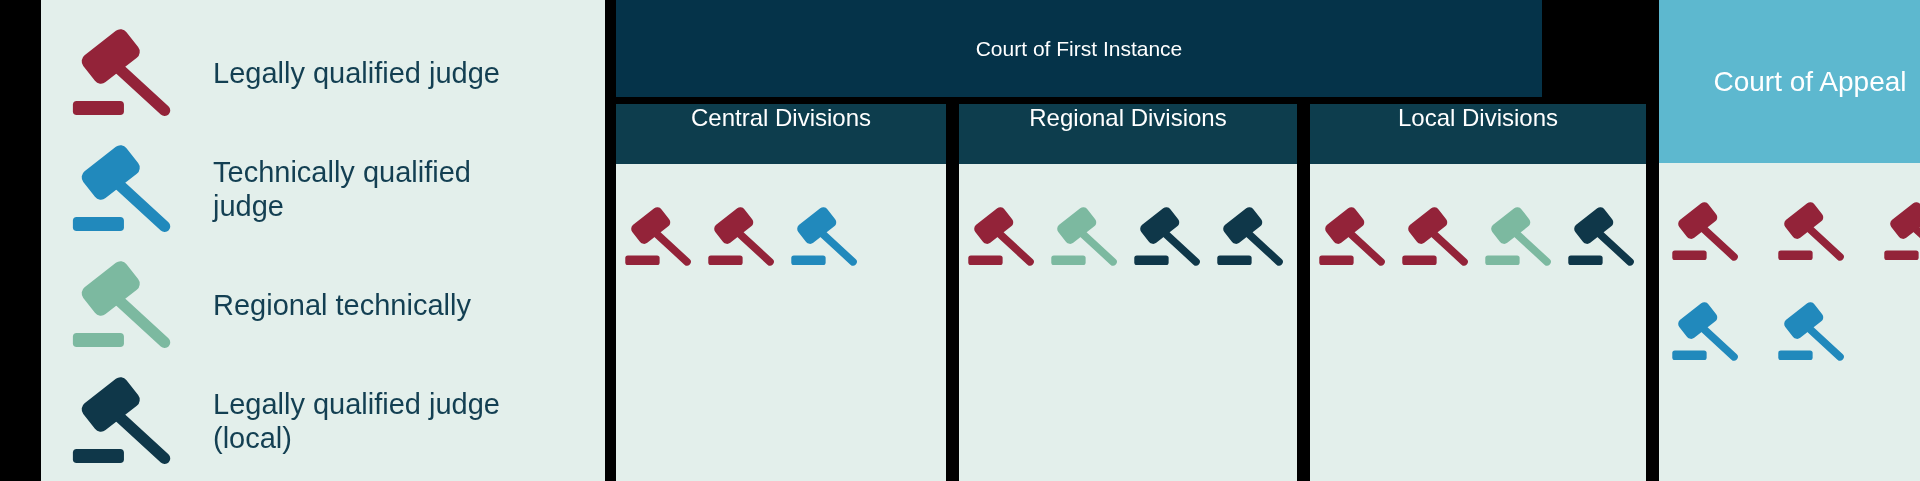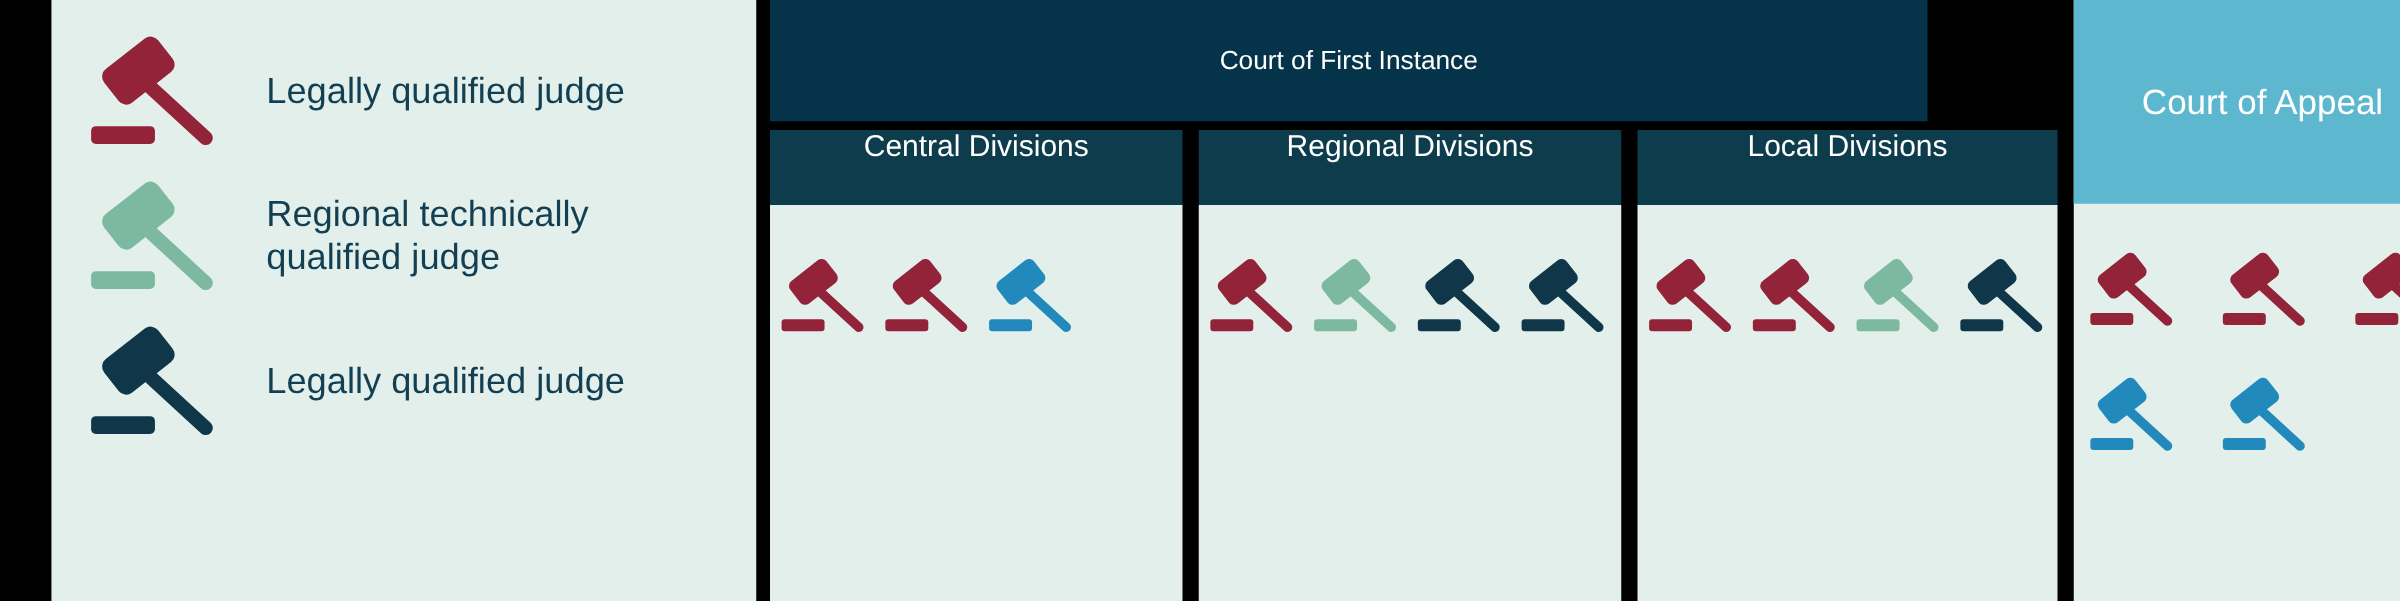--- a/index.html
+++ b/index.html
@@ -63,41 +63,54 @@
             <line x1="50" y1="44" x2="99" y2="89" stroke="#932339" stroke-width="12" stroke-linecap="round"></line>
             <rect x="13" y="14" width="58" height="36" rx="8" transform="rotate(-38 42 32)"></rect>
           </svg>
         </span>
         <div class="legend-label">
           <div>Legally qualified judge</div>
         </div>
       </div>
       <div class="legend-row">
         <span class="legend-icon">
+          <svg viewBox="0 0 110 100" width="104" height="95" fill="#2189bc">
+            <rect x="2" y="79" width="54" height="15" rx="4"></rect>
+            <line x1="50" y1="44" x2="99" y2="89" stroke="#2189bc" stroke-width="12" stroke-linecap="round"></line>
+            <rect x="13" y="14" width="58" height="36" rx="8" transform="rotate(-38 42 32)"></rect>
+          </svg>
+        </span>
+        <div class="legend-label">
+          <div>Technically qualified</div>
+          <div>judge</div>
+        </div>
+      </div>
+      <div class="legend-row">
+        <span class="legend-icon">
           <svg viewBox="0 0 110 100" width="104" height="95" fill="#7cb9a0">
             <rect x="2" y="79" width="54" height="15" rx="4"></rect>
             <line x1="50" y1="44" x2="99" y2="89" stroke="#7cb9a0" stroke-width="12" stroke-linecap="round"></line>
             <rect x="13" y="14" width="58" height="36" rx="8" transform="rotate(-38 42 32)"></rect>
           </svg>
         </span>
         <div class="legend-label">
           <div>Regional technically</div>
-          <div>qualified judge</div>
         </div>
       </div>
       <div class="legend-row">
         <span class="legend-icon">
           <svg viewBox="0 0 110 100" width="104" height="95" fill="#0f3749">
             <rect x="2" y="79" width="54" height="15" rx="4"></rect>
             <line x1="50" y1="44" x2="99" y2="89" stroke="#0f3749" stroke-width="12" stroke-linecap="round"></line>
             <rect x="13" y="14" width="58" height="36" rx="8" transform="rotate(-38 42 32)"></rect>
           </svg>
         </span>
         <div class="legend-label">
           <div>Legally qualified judge</div>
+          <div>(local)</div>
         </div>
       </div>
     </div>
 
   <div id="cfi-header">
     <span>Court of First Instance</span>
   </div>
 
   <div class="division-col" id="col-central">
     <div class="division-header">

